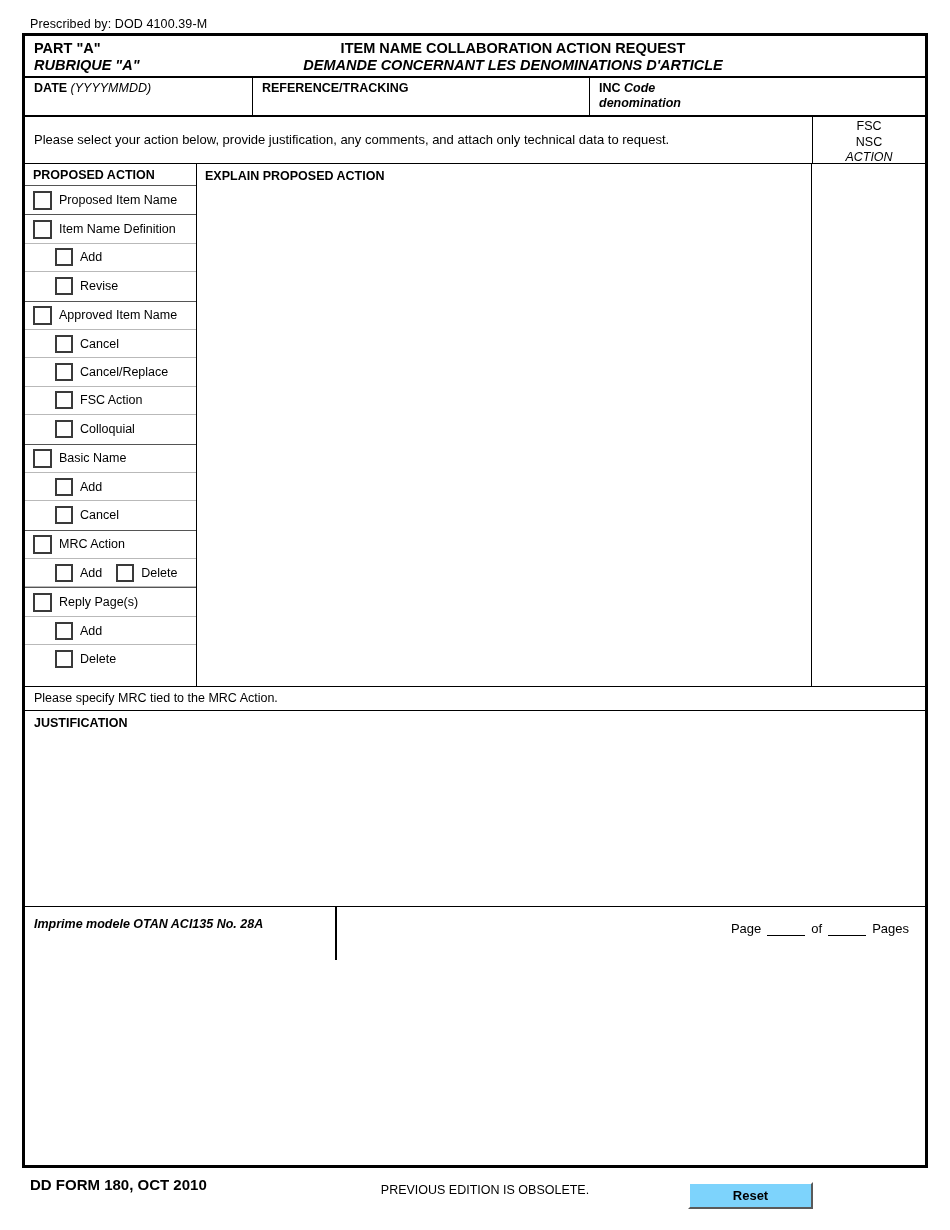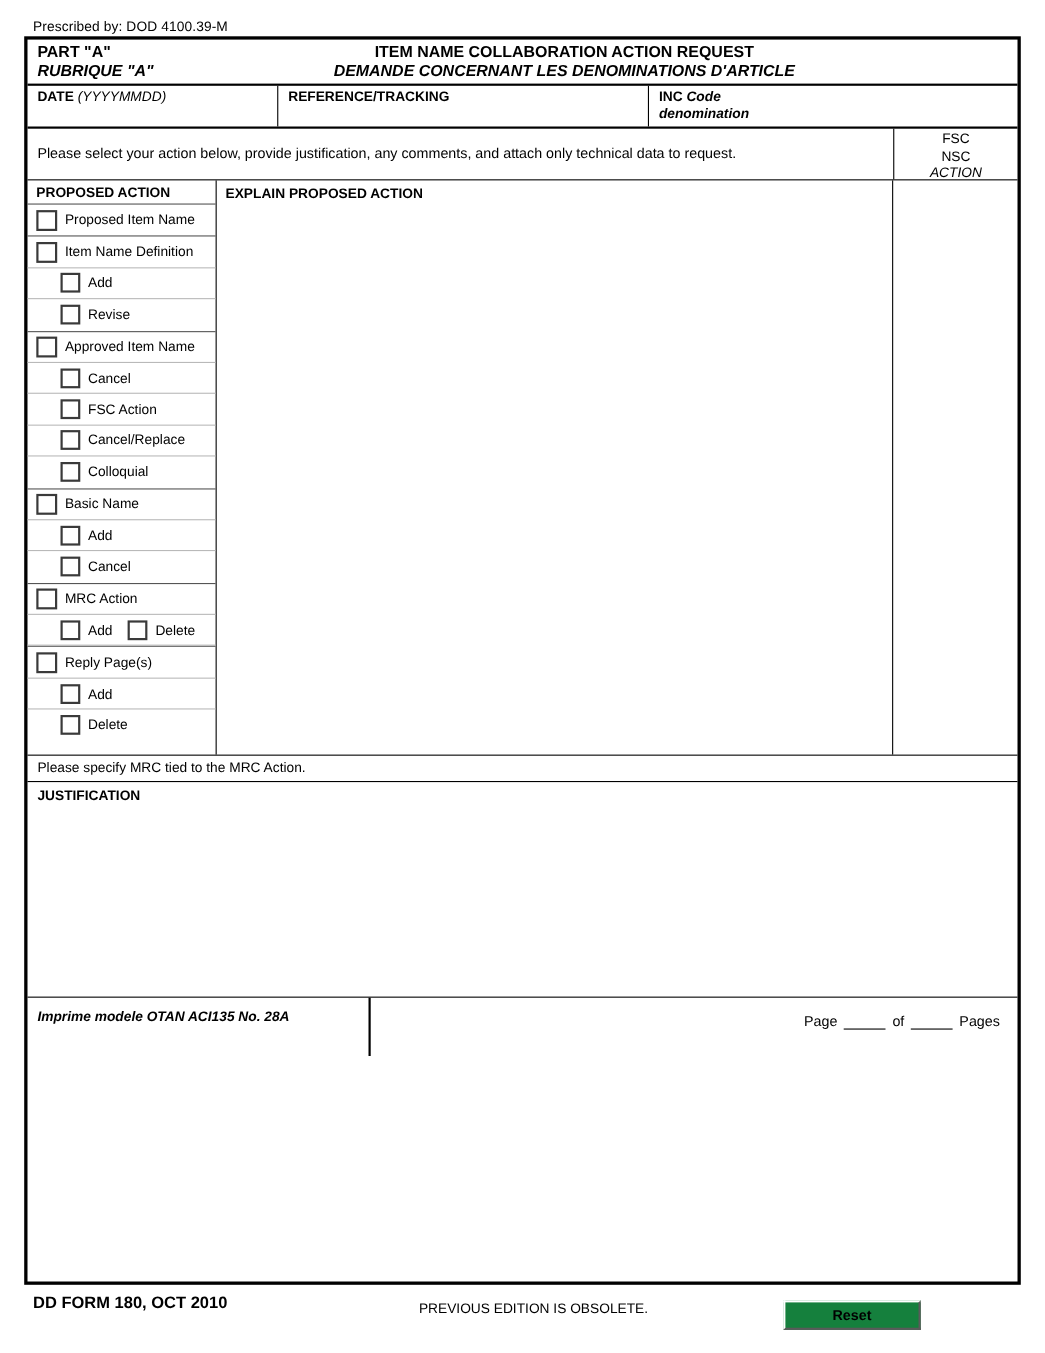--- a/index.html
+++ b/index.html
@@ -295,25 +295,25 @@
     left: 0;
     top: 1183px;
     width: 950px;
     text-align: center;
     font-size: 12.5px;
     padding-left: 20px;
     box-sizing: border-box;
   }
   .reset-btn {
     position: absolute;
-    left: 712px;
+    left: 688px;
     top: 1182px;
     width: 125px;
     height: 27px;
-    background: #15803d;
+    background: #7dd3fc;
     border-top: 2px solid #ffffff;
     border-left: 2px solid #ffffff;
     border-right: 2px solid #5a5a5a;
     border-bottom: 2px solid #5a5a5a;
     box-sizing: border-box;
     font-family: "Liberation Sans", sans-serif;
     font-size: 13px;
     font-weight: bold;
     color: #000;
     cursor: pointer;
@@ -397,25 +397,25 @@
               <div class="act-row lvl1">
                 <span class="cbox"></span>
                 <span class="act-label">Approved Item Name</span>
               </div>
               <div class="act-row lvl2">
                 <span class="cbox sm"></span>
                 <span class="act-label">Cancel</span>
               </div>
               <div class="act-row lvl2">
                 <span class="cbox sm"></span>
+                <span class="act-label">Cancel/Replace</span>
+              </div>
+              <div class="act-row lvl2">
+                <span class="cbox sm"></span>
                 <span class="act-label">FSC Action</span>
-              </div>
-              <div class="act-row lvl2">
-                <span class="cbox sm"></span>
-                <span class="act-label">Cancel/Replace</span>
               </div>
               <div class="act-row lvl2 noline">
                 <span class="cbox sm"></span>
                 <span class="act-label">Colloquial</span>
               </div>
             </div>
             <div class="act-group">
               <div class="act-row lvl1">
                 <span class="cbox"></span>
                 <span class="act-label">Basic Name</span>

